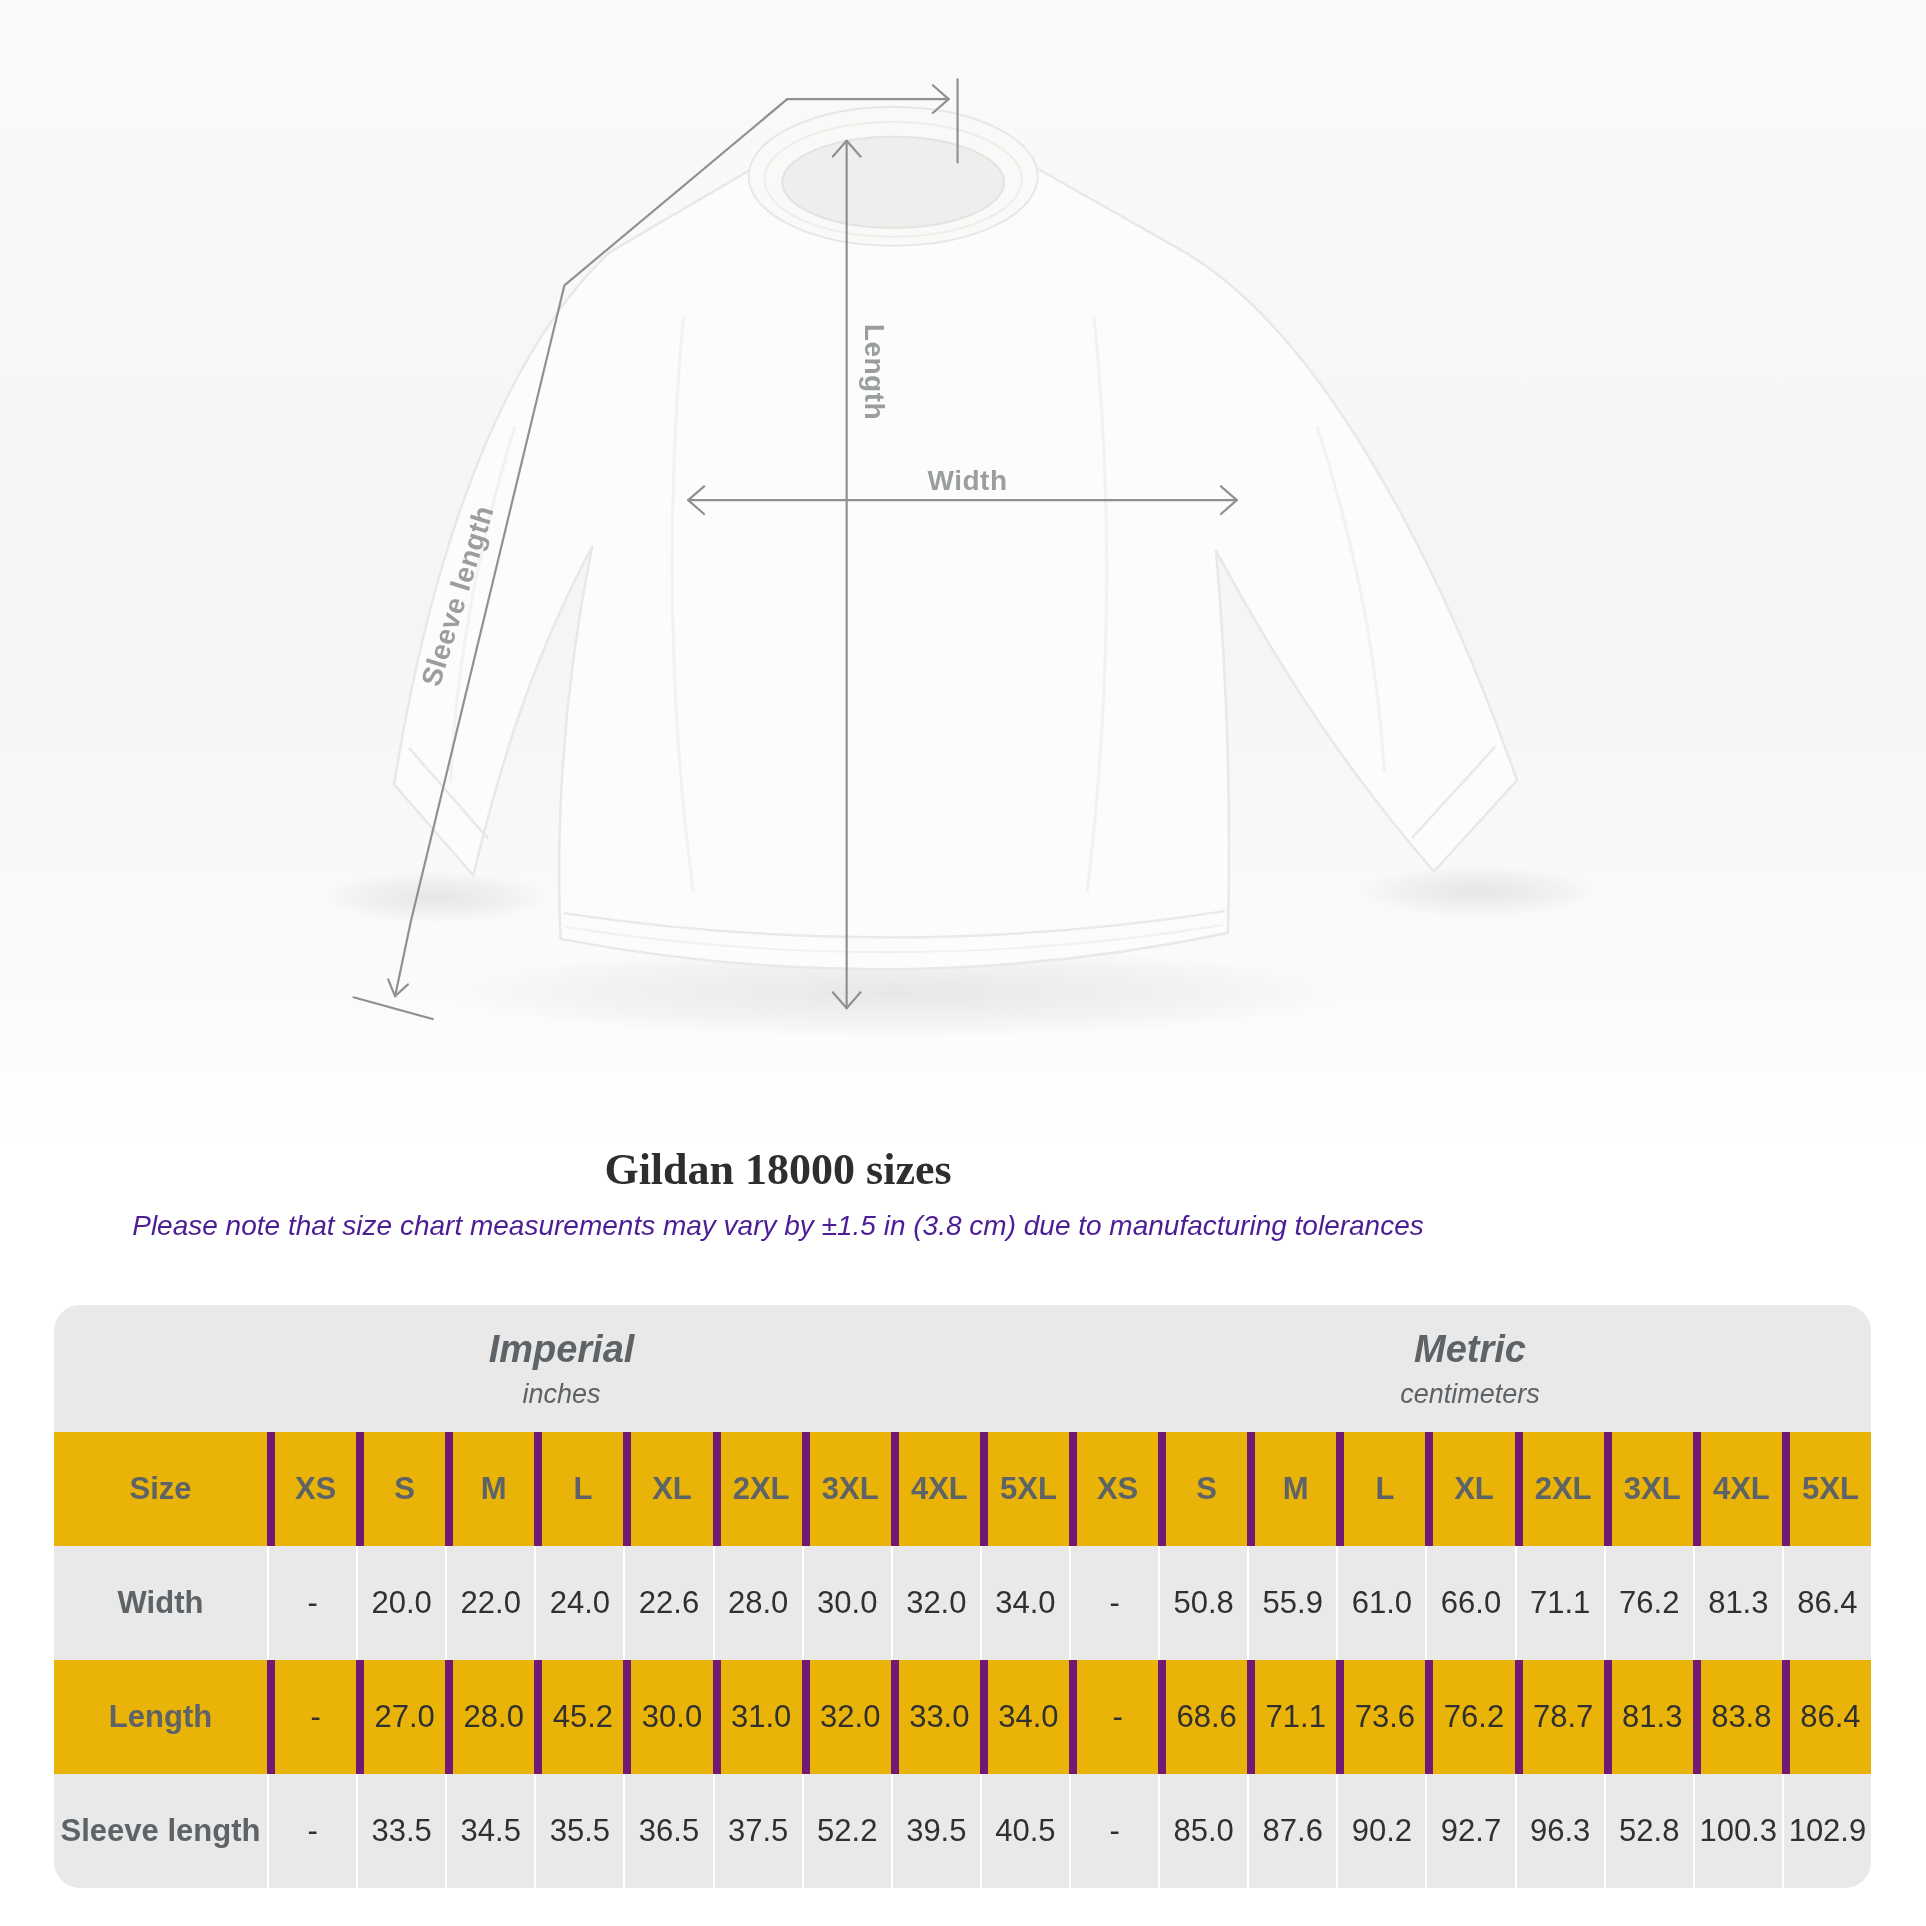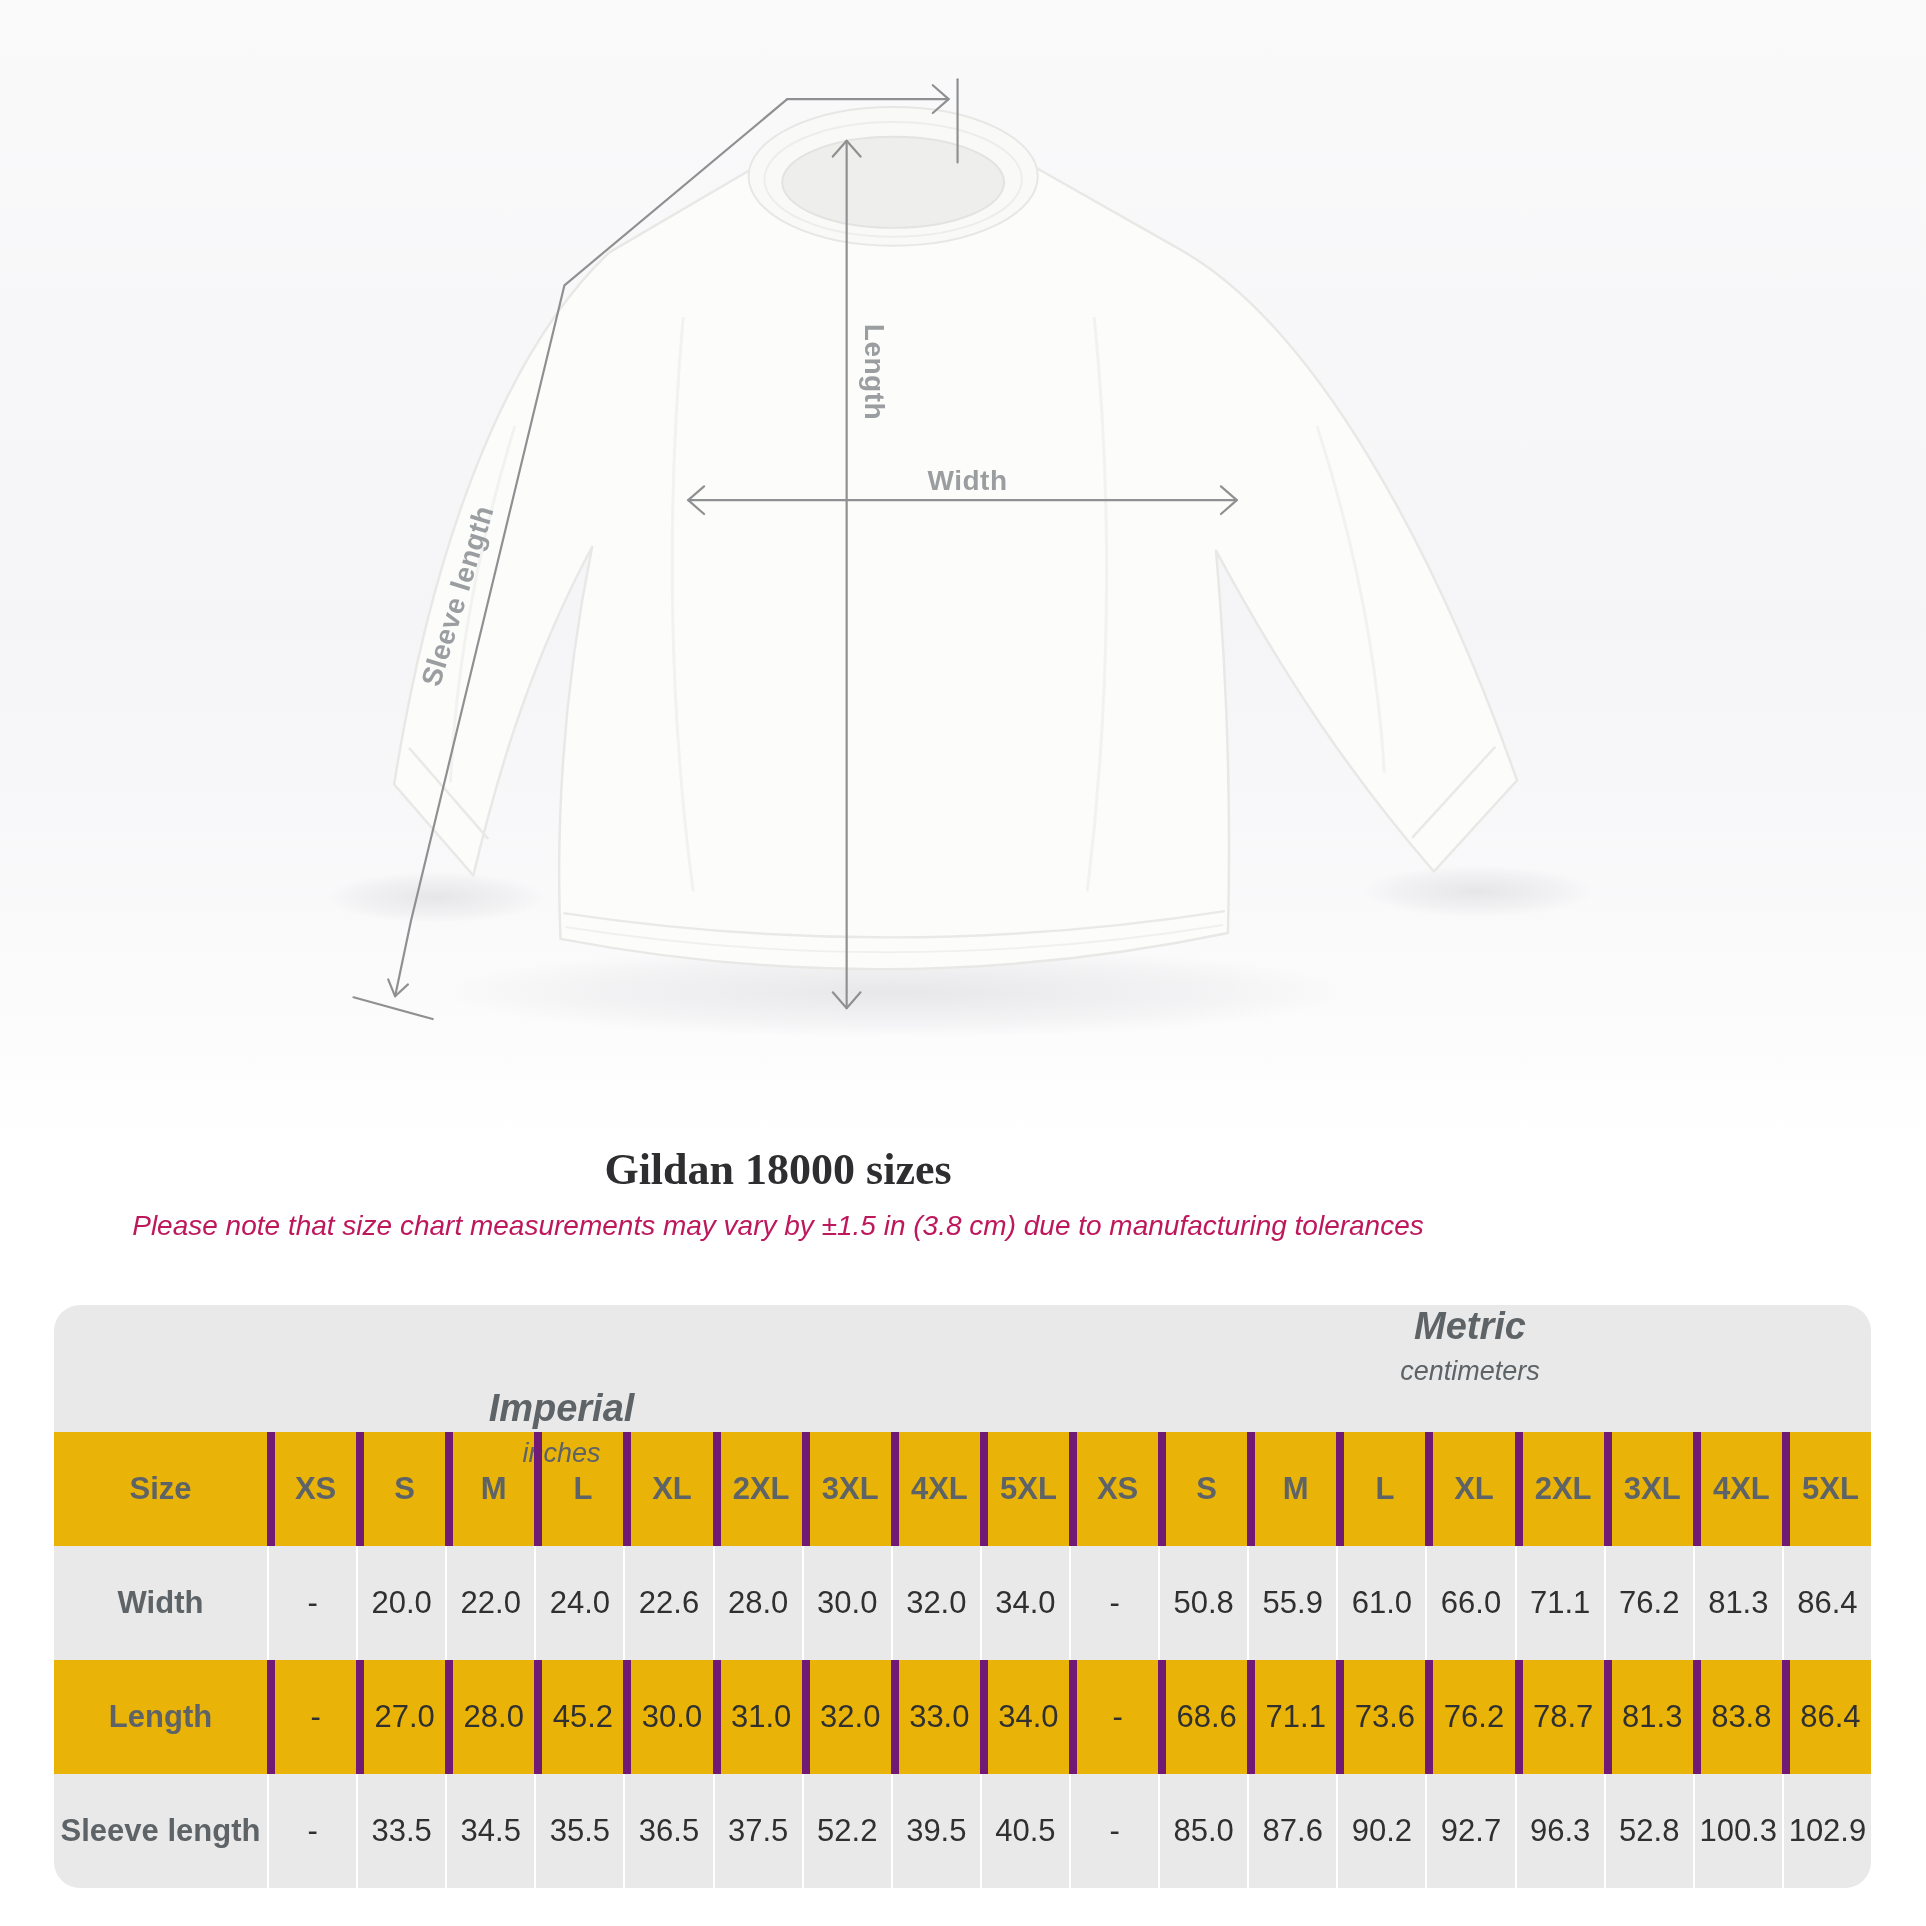--- a/index.html
+++ b/index.html
@@ -20,21 +20,21 @@
   .label-length{left:824px;top:356px;width:99px;transform:rotate(90deg);}
   .label-width{left:908px;top:465px;width:119px;}
   .label-sleeve{left:364px;top:580px;width:188px;transform:rotate(-73deg);}
   
   .page-title{
     position:absolute;left:0;top:1144px;width:1556px;text-align:center;
     font-size:44px;font-weight:bold;color:#2e2e30;font-family:Liberation Serif, serif;
   }
   .page-subtitle{
     position:absolute;left:0;top:1210px;width:1556px;text-align:center;
-    font-size:28px;font-style:italic;color:#be185d;
+    font-size:28px;font-style:italic;color:#4c1d95;
   }
   
   .size-table{
     position:absolute;left:54px;top:1305px;width:1817px;
     border-radius:26px;overflow:hidden;background:#ffffff;
   }
   .trow{display:grid;grid-template-columns:213px repeat(18,1fr);}
   .band{height:127px;background:#e9e9e9;}
   .band .group{display:flex;flex-direction:column;align-items:center;justify-content:center;gap:8px;}
   .group-imperial{grid-column:1 / span 10;}
@@ -132,27 +132,27 @@
     <div class="diagram-label label-width">Width</div>
     <div class="diagram-label label-sleeve">Sleeve length</div>
   </div>
 
   <div class="page-title">Gildan 18000 sizes</div>
   <div class="page-subtitle">Please note that size chart measurements may vary by ±1.5 in (3.8 cm) due to manufacturing tolerances</div>
 
   <div class="size-table">
 
     <div class="trow band">
+      <div class="group group-imperial">
+        <div class="gtitle">Imperial</div>
+        <div class="gunit">inches</div>
+      </div>
       <div class="group group-metric">
         <div class="gtitle">Metric</div>
         <div class="gunit">centimeters</div>
-      </div>
-      <div class="group group-imperial">
-        <div class="gtitle">Imperial</div>
-        <div class="gunit">inches</div>
       </div>
     </div>
 
     <div class="trow row white">
       <div class="cell head">Size</div>
       <div class="cell head">XS</div>
       <div class="cell head">S</div>
       <div class="cell head">M</div>
       <div class="cell head">L</div>
       <div class="cell head">XL</div>

